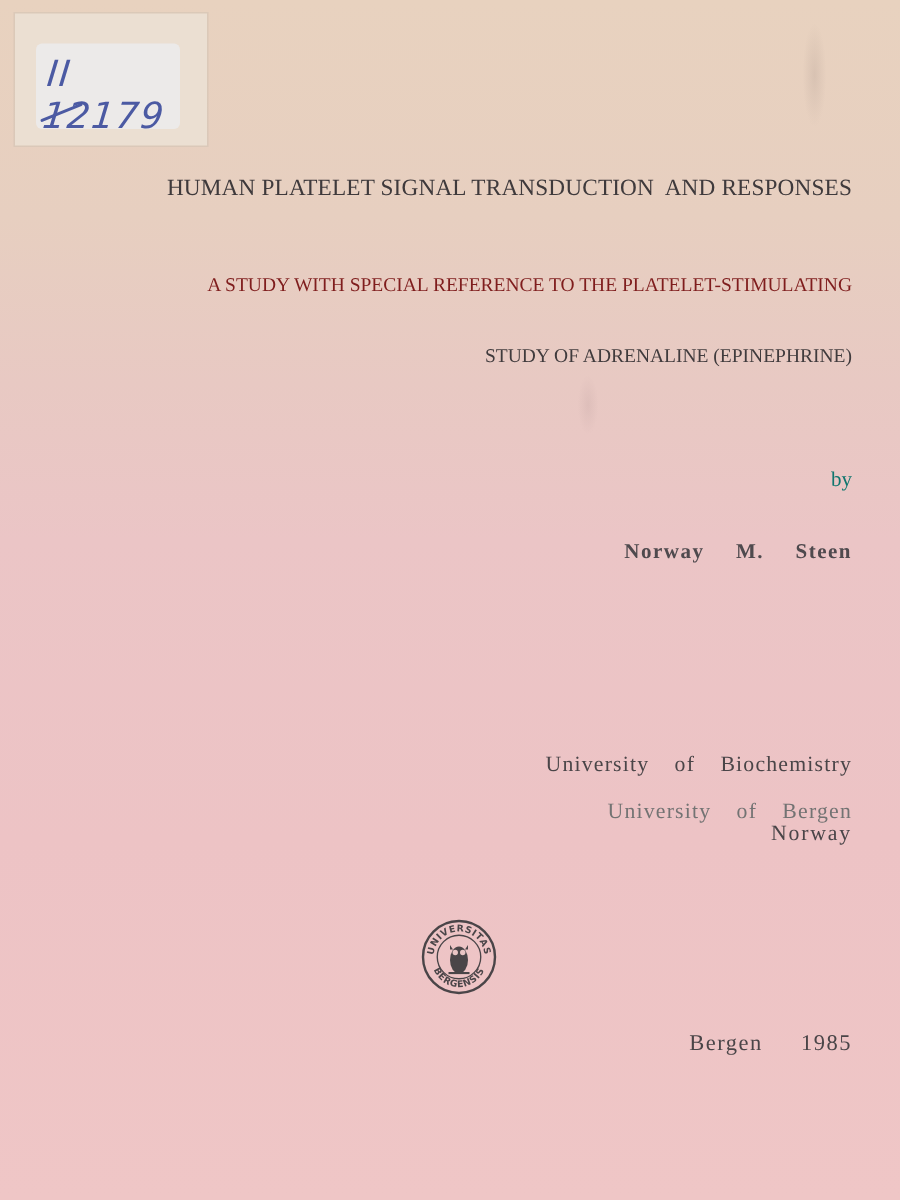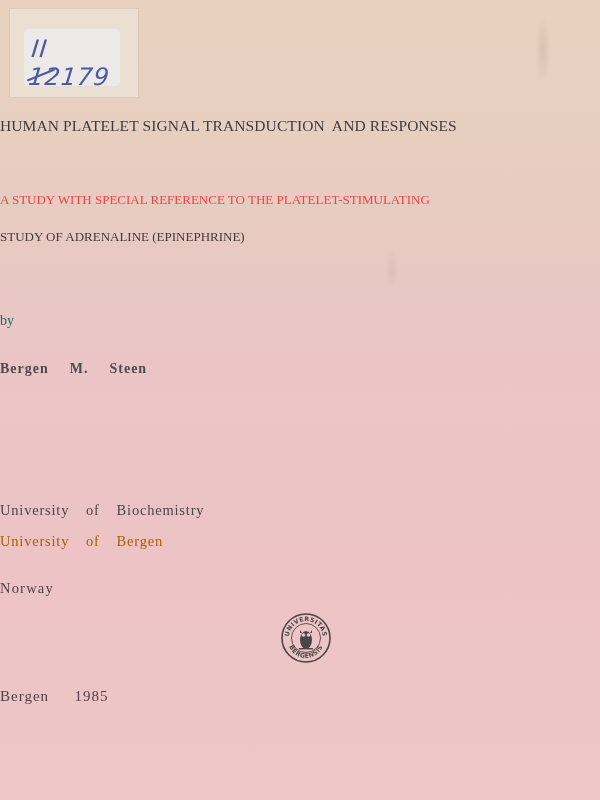--- a/index.html
+++ b/index.html
@@ -62,33 +62,33 @@
       width: 30px;
       height: 2px;
       background: #4b5aa3;
       transform: rotate(-22deg);
       border-radius: 1px;
     }
     .line {
       position: absolute;
       left: 0;
       width: 568px;
-      text-align: left;
+      text-align: right;
       white-space: pre;
     }
     .title {
       top: 117px;
       font-size: 15.5px;
       letter-spacing: 0.1px;
       color: #3f3a3c;
     }
     .subtitle1 {
-      top: 192px;
+      top: 182px;
       font-size: 13px;
-      color: #ef4444;
+      color: #7f1d1d;
     }
     .subtitle2 {
       top: 229px;
       font-size: 13px;
       color: #403b3d;
     }
     .by {
       top: 313px;
       font-size: 14px;
       color: #0f766e;
@@ -106,24 +106,24 @@
       font-size: 14.5px;
       letter-spacing: 0.8px;
       word-spacing: 4px;
       color: #4a4548;
     }
     .univ {
       top: 533px;
       font-size: 14.5px;
       letter-spacing: 0.8px;
       word-spacing: 4px;
-      color: #a16207;
+      color: #737373;
     }
     .country {
-      top: 580px;
+      top: 548px;
       font-size: 14.5px;
       letter-spacing: 1.2px;
       color: #4a4548;
     }
     .seal {
       position: absolute;
       left: 280px;
       top: 612px;
       width: 52px;
       height: 52px;
@@ -148,21 +148,21 @@
     <span class="label-underline"></span>
   </div>
 </div>
 
 <div class="line title">HUMAN PLATELET SIGNAL TRANSDUCTION  AND RESPONSES</div>
 
 <div class="line subtitle1">A STUDY WITH SPECIAL REFERENCE TO THE PLATELET-STIMULATING</div>
 <div class="line subtitle2">STUDY OF ADRENALINE (EPINEPHRINE)</div>
 
 <div class="line by">by</div>
-<div class="line author">Bergen  M.  Steen</div>
+<div class="line author">Norway  M.  Steen</div>
 
 <div class="line dept">University  of  Biochemistry</div>
 <div class="line univ">University  of  Bergen</div>
 <div class="line country">Norway</div>
 
 <div class="seal">
   <svg width="52" height="52" viewBox="0 0 52 52">
     <defs>
       <path id="arcTop" d="M 9 26 A 17 17 0 0 1 43 26"></path>
       <path id="arcBot" d="M 8 28 A 18 18 0 0 0 44 28"></path>

